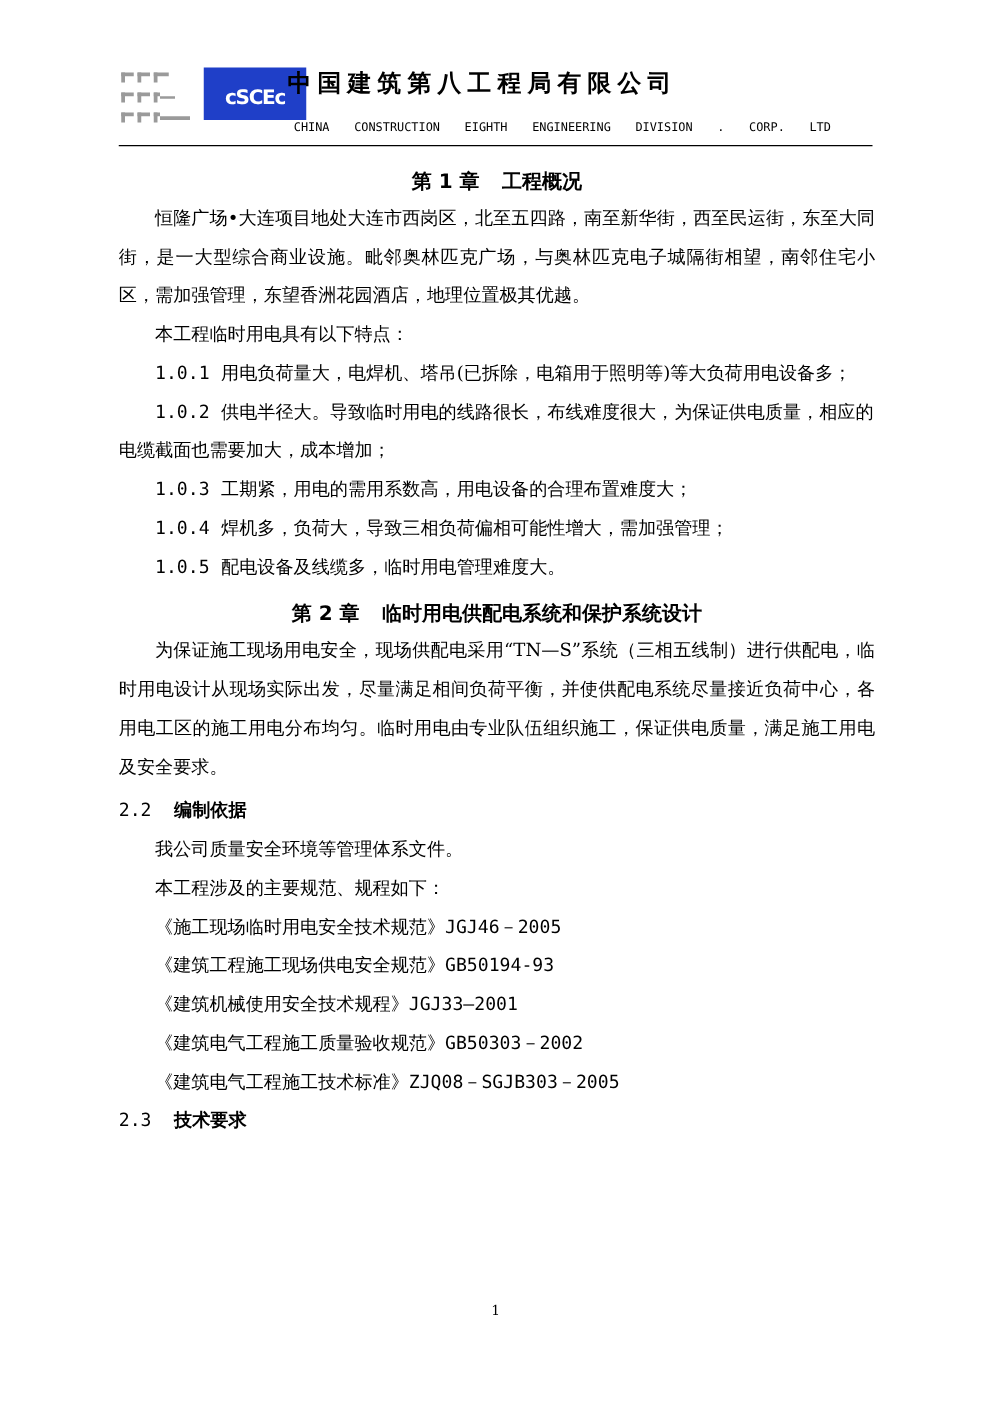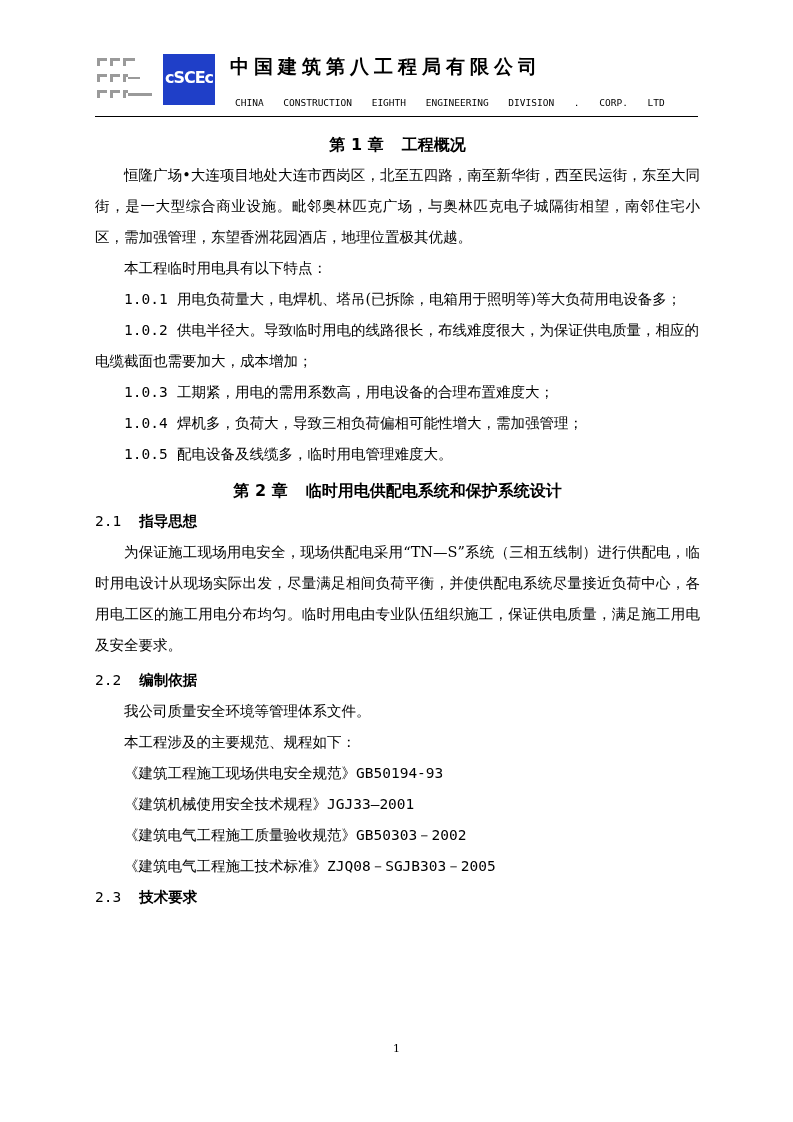--- a/index.html
+++ b/index.html
@@ -1,20 +1,20 @@
 <!DOCTYPE html>
 <html><head>
 <meta charset="utf-8">
 <style>
   html, body { margin: 0; padding: 0; background: #ffffff; }
   body { width: 793px; height: 1122px; position: relative; overflow: hidden;
          font-family: "DejaVu Serif", "Liberation Serif", serif; color: #000; }
   .header { position: absolute; left: 95px; top: 50px; width: 605px; height: 66px; }
   .logo-lines { position: absolute; left: 0; top: 6px; width: 60px; height: 50px; }
-  .logo-box { position: absolute; left: 68px; top: 4px; width: 52px; height: 51px; background: #1f3fc8; }
+  .logo-box { position: absolute; left: 68px; top: 4px; width: 52px; height: 42px; background: #1f3fc8; padding-left: 30px; }
   .logo-text { position: absolute; left: 0; right: 0; top: 14px; text-align: center; color: #fff;
                font-family: "DejaVu Sans", sans-serif; font-weight: bold; font-size: 16px; letter-spacing: -1px; }
   .company-cn { position: absolute; left: 135px; top: 4px; font-family: "DejaVu Sans", sans-serif;
                 font-weight: bold; font-size: 19px; letter-spacing: 5px; white-space: nowrap; }
   .company-en { position: absolute; left: 140px; top: 47px; font-family: "DejaVu Sans Mono", monospace;
                 font-size: 9.5px; white-space: nowrap; word-spacing: 14px; }
   .header-rule { position: absolute; left: 95px; top: 116px; width: 603px; height: 1px; background: #000; }
 
   .content { position: absolute; left: 95px; top: 130px; width: 605px; font-size: 14.5px; }
   .h1 { text-align: center; font-weight: bold; font-size: 16px; height: 30px; line-height: 30px;
@@ -72,26 +72,26 @@
   <div class="item"><span class="mono">1.0.1</span>&nbsp;&nbsp;<span>用电负荷量大，电焊机、塔吊(已拆除，电箱用于照明等)等大负荷用电设备多；</span></div>
   <div class="item"><span class="mono">1.0.2</span>&nbsp;&nbsp;<span>供电半径大。导致临时用电的线路很长，布线难度很大，为保证供电质量，相应的电缆截面也需要加大，成本增加；</span></div>
   <div class="item"><span class="mono">1.0.3</span>&nbsp;&nbsp;<span>工期紧，用电的需用系数高，用电设备的合理布置难度大；</span></div>
   <div class="item"><span class="mono">1.0.4</span>&nbsp;&nbsp;<span>焊机多，负荷大，导致三相负荷偏相可能性增大，需加强管理；</span></div>
   <div class="item"><span class="mono">1.0.5</span>&nbsp;&nbsp;<span>配电设备及线缆多，临时用电管理难度大。</span></div>
 
   <div class="h1" style="margin-top:6px">
     <span>第 2 章</span><span class="gap"></span><span>临时用电供配电系统和保护系统设计</span>
   </div>
 
-  <div class="h2"><span class="num">2.1</span><span>指导思想</span></div>
   <div class="p">为保证施工现场用电安全，现场供配电采用“TN—S”系统（三相五线制）进行供配电，临时用电设计从现场实际出发，尽量满足相间负荷平衡，并使供配电系统尽量接近负荷中心，各用电工区的施工用电分布均匀。临时用电由专业队伍组织施工，保证供电质量，满足施工用电及安全要求。</div>
 
   <div class="h2" style="margin-top:4px"><span class="num">2.2</span><span>编制依据</span></div>
   <div class="item">我公司质量安全环境等管理体系文件。</div>
   <div class="item">本工程涉及的主要规范、规程如下：</div>
+  <div class="item"><span>《施工现场临时用电安全技术规范》</span><span class="mono">JGJ46－2005</span></div>
   <div class="item"><span>《建筑工程施工现场供电安全规范》</span><span class="mono">GB50194-93</span></div>
   <div class="item"><span>《建筑机械使用安全技术规程》</span><span class="mono">JGJ33—2001</span></div>
   <div class="item"><span>《建筑电气工程施工质量验收规范》</span><span class="mono">GB50303－2002</span></div>
   <div class="item"><span>《建筑电气工程施工技术标准》</span><span class="mono">ZJQ08－SGJB303－2005</span></div>
 
   <div class="h2"><span class="num">2.3</span><span>技术要求</span></div>
 </div>
 
 <div class="page-num">1</div>
 

